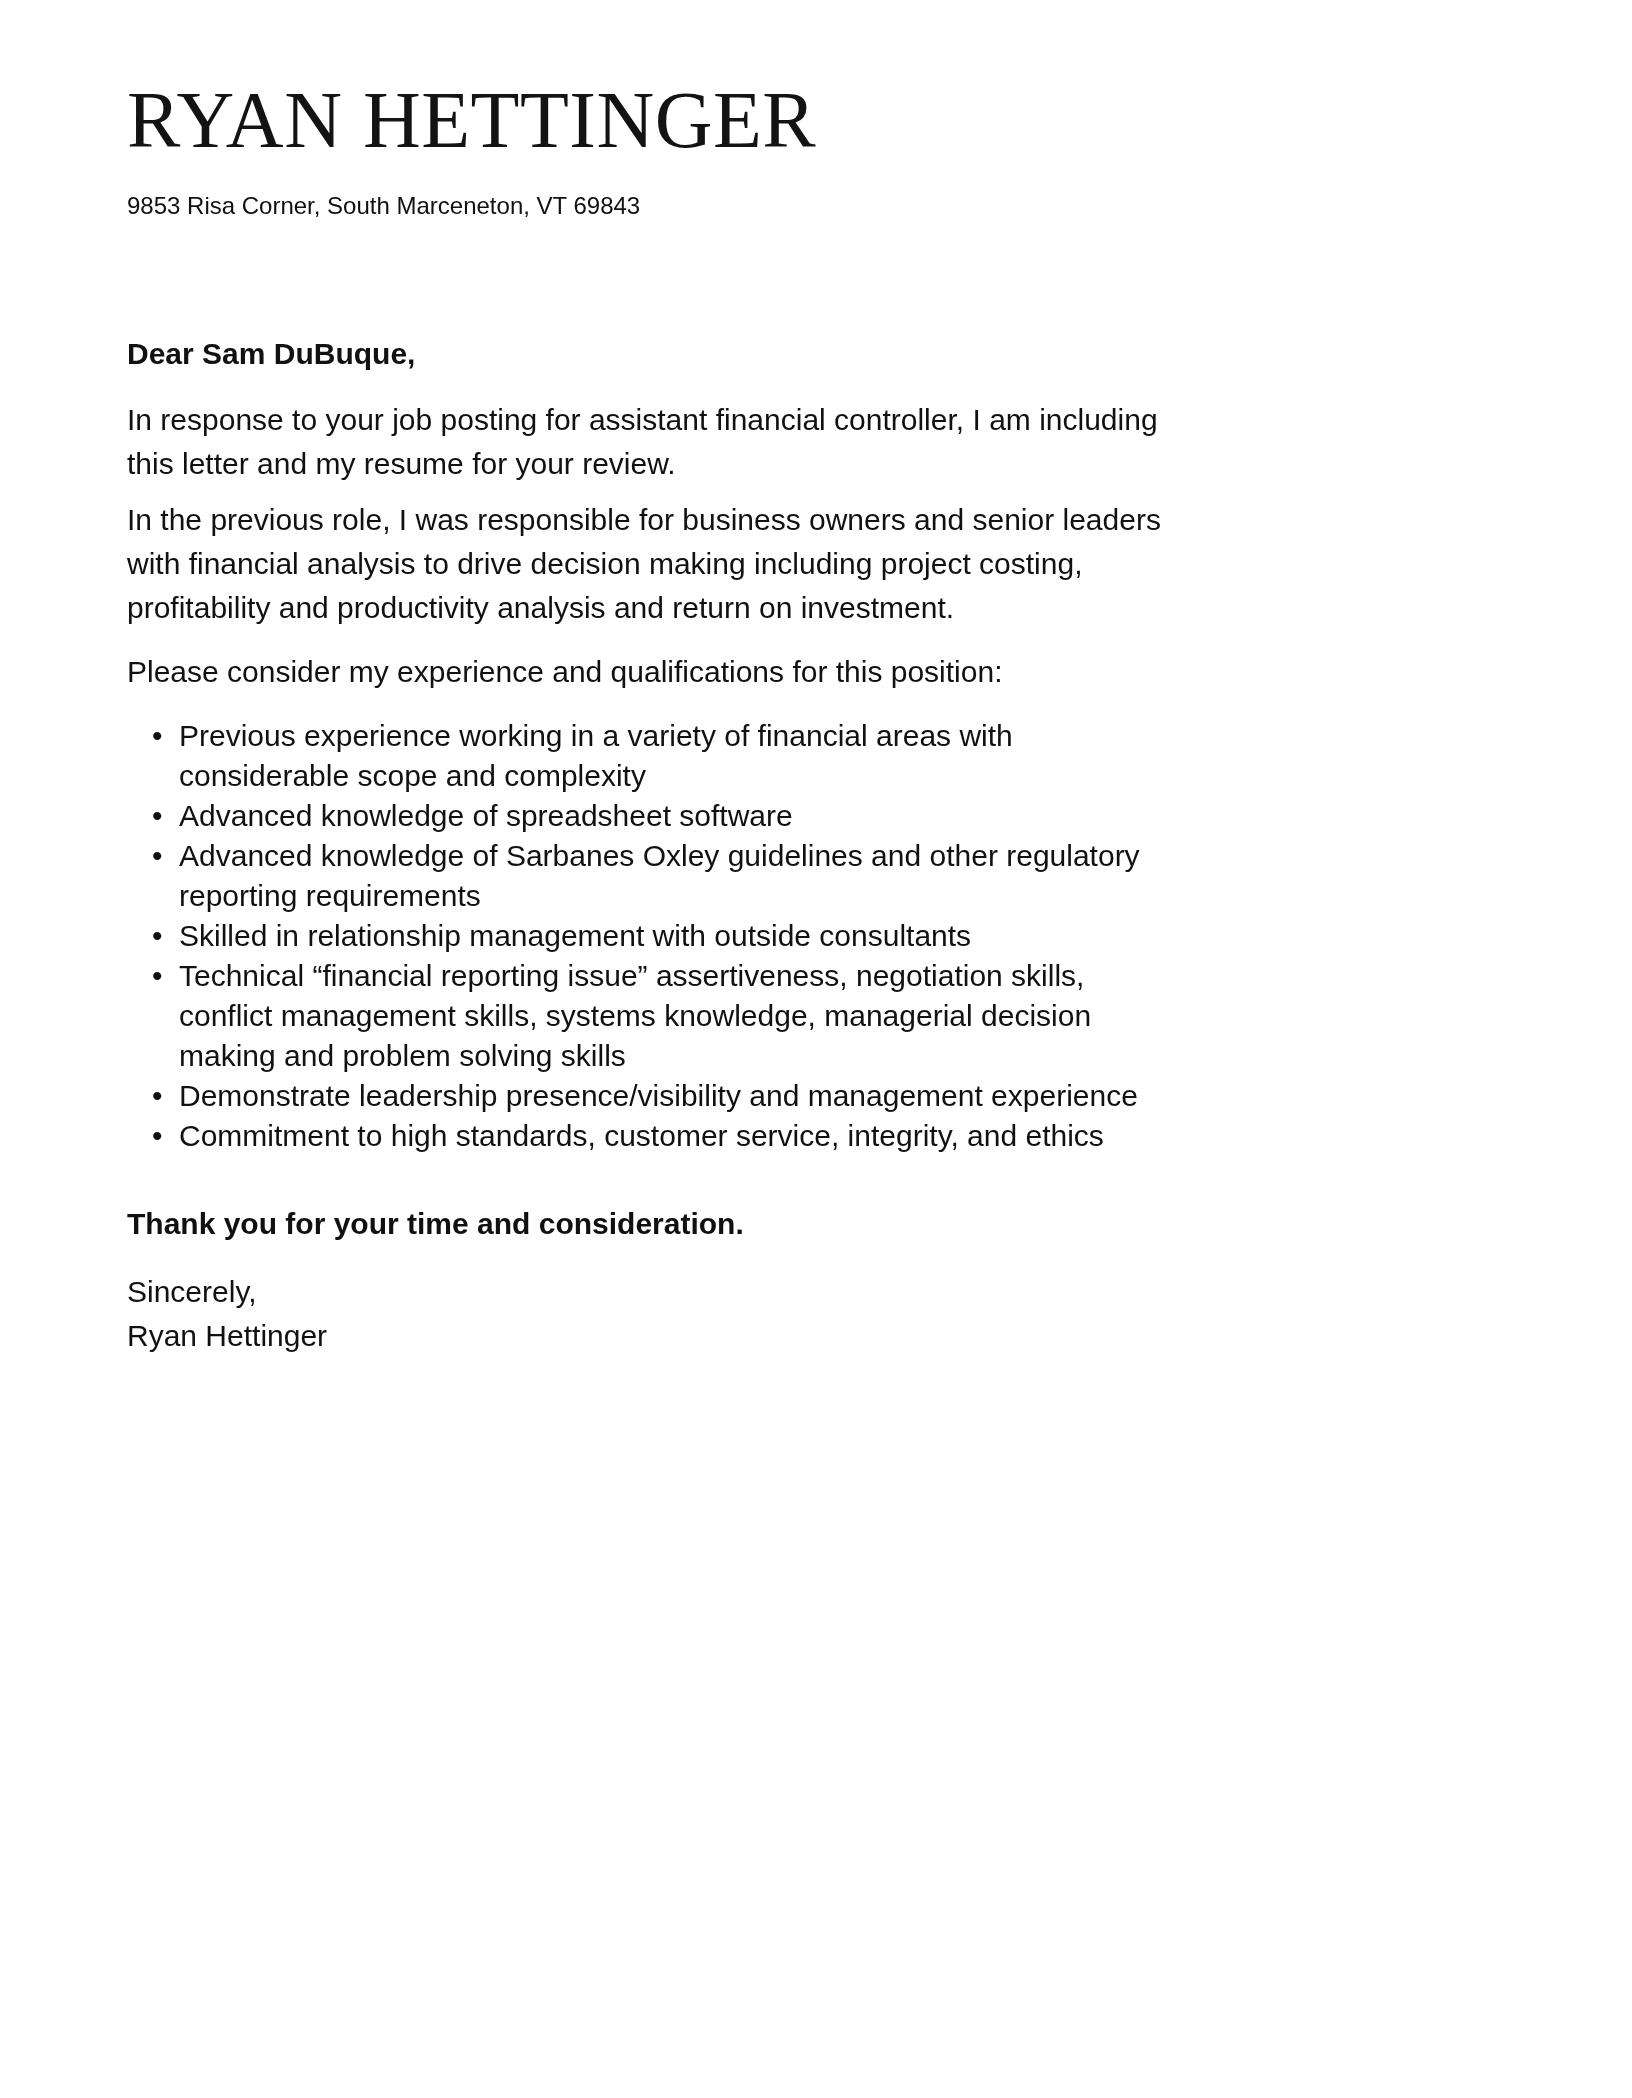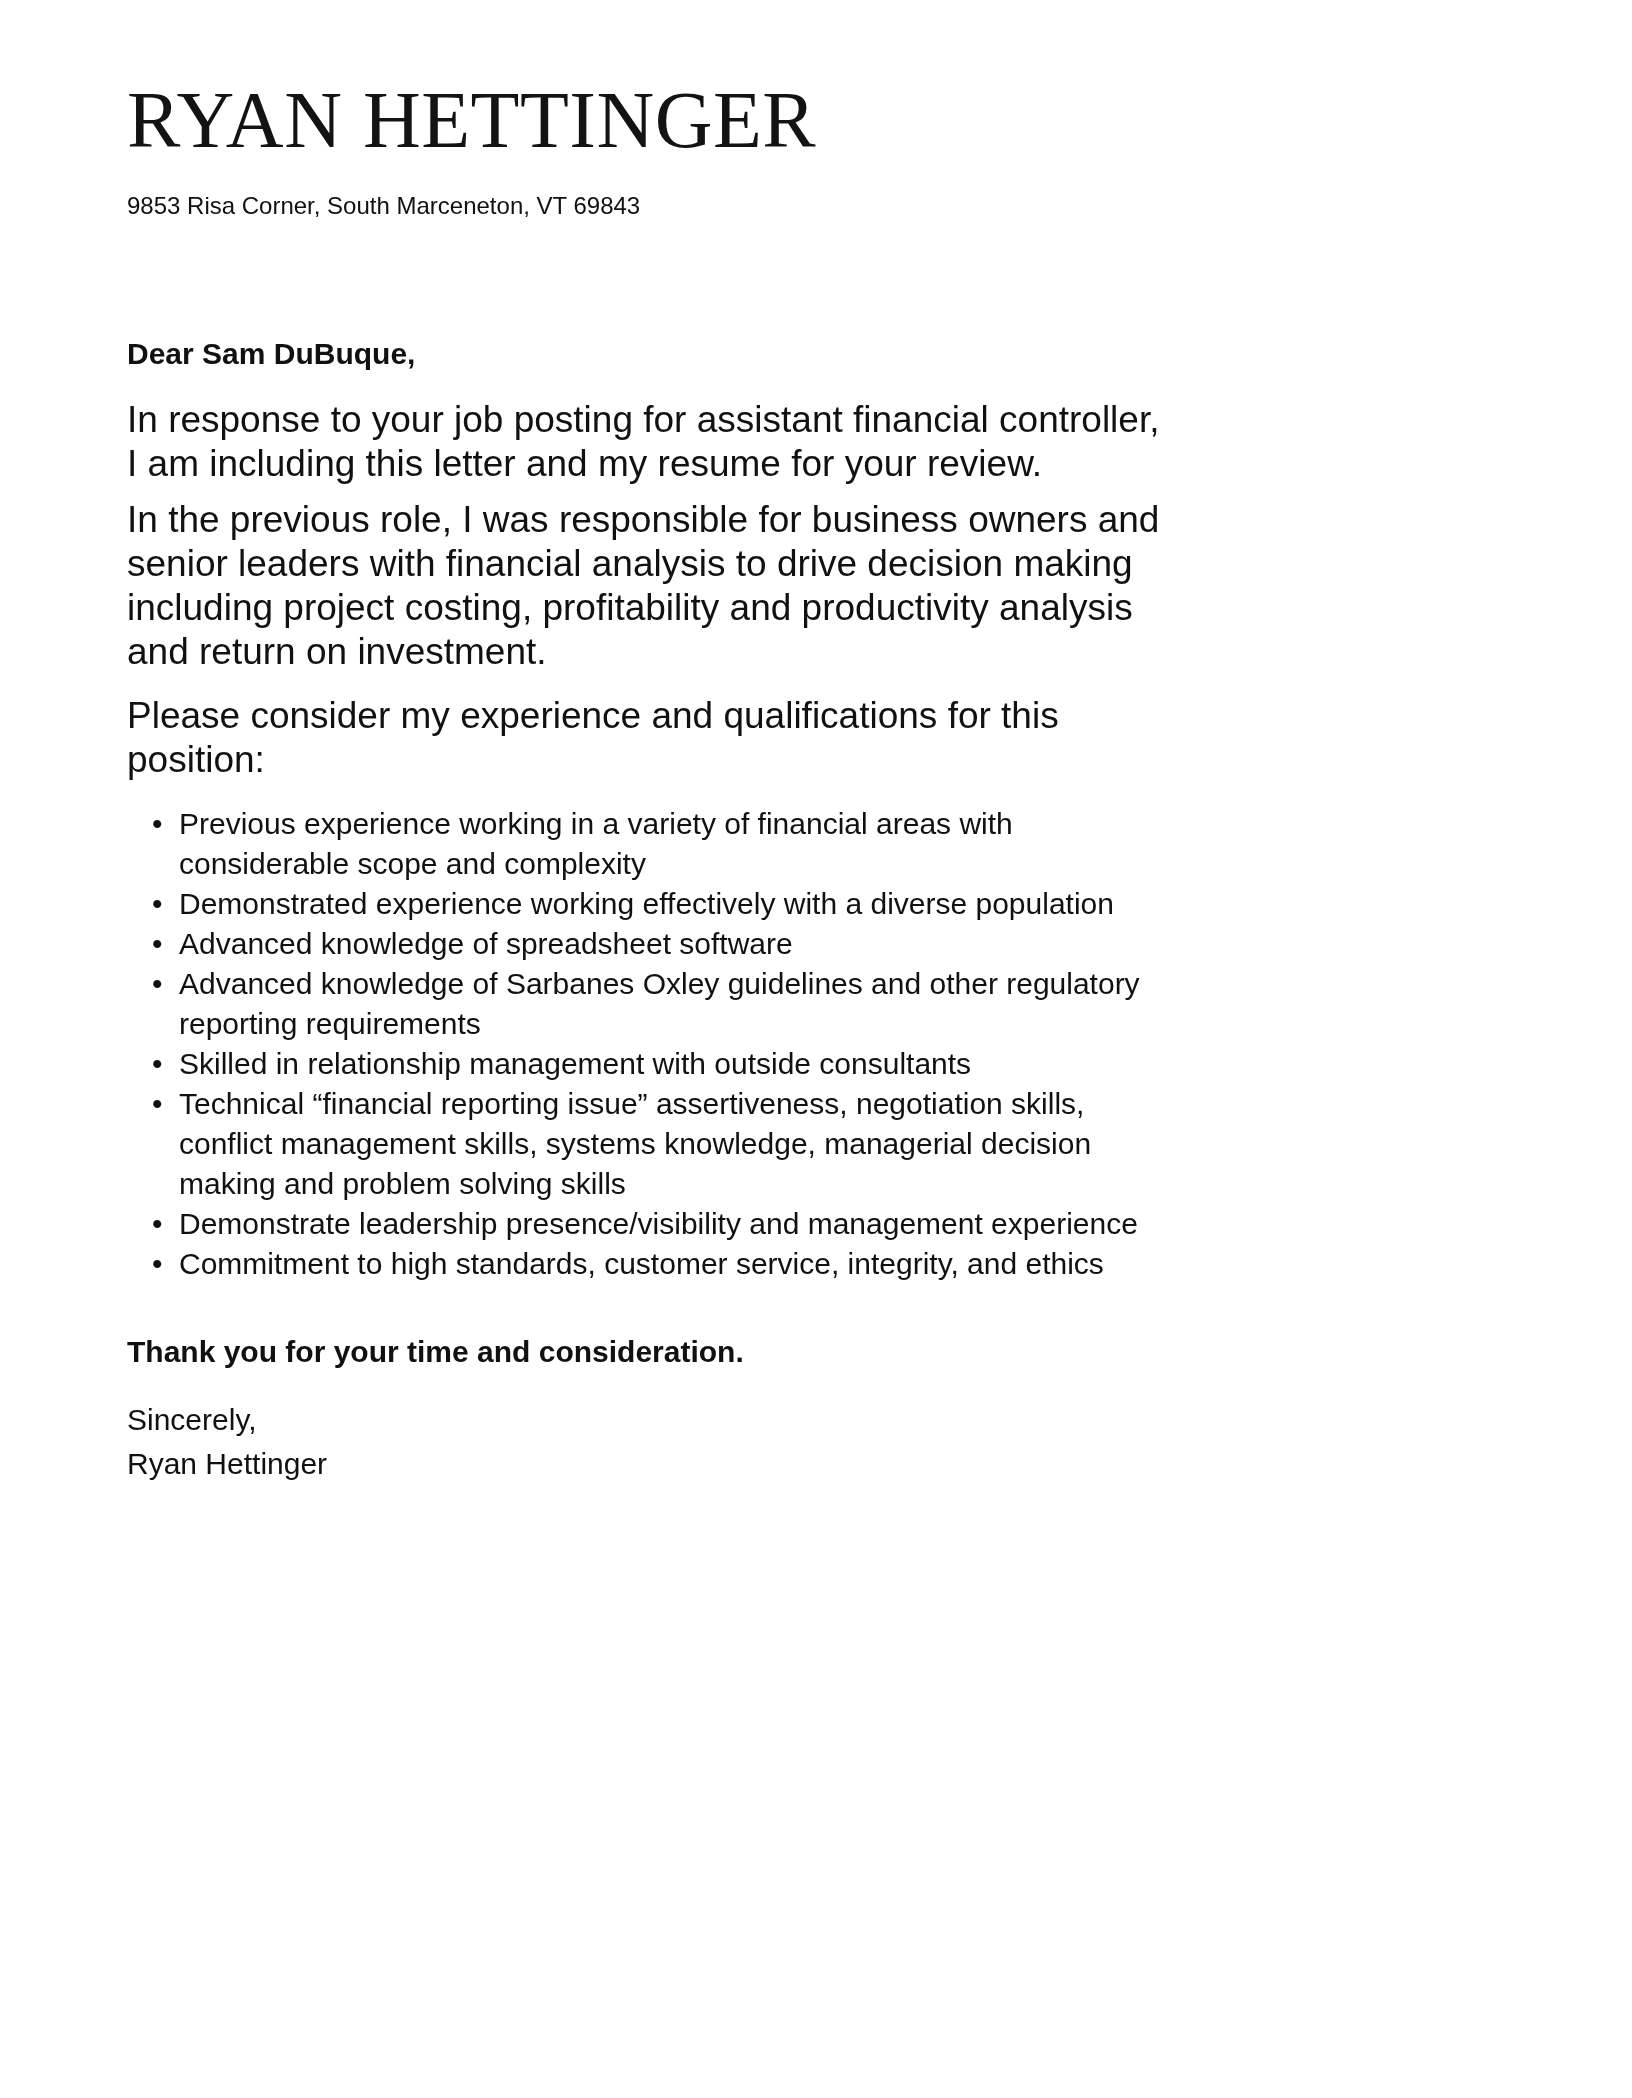--- a/index.html
+++ b/index.html
@@ -34,21 +34,21 @@
     line-height: 40px;
   }
   .salutation {
     margin: 106px 0 0;
     font-size: 30px;
     line-height: 44px;
     font-weight: 700;
   }
   .para {
     margin: 12px 0 0;
-    font-size: 37px;
+    font-size: 30px;
     line-height: 44px;
   }
   .para.first {
     margin-top: 22px;
   }
   .para.consider {
     margin-top: 20px;
   }
   ul.qualifications {
     margin: 22px 0 0;
@@ -90,21 +90,20 @@
   <div class="salutation">Dear Sam DuBuque,</div>
 
   <p class="para first">In response to your job posting for assistant financial controller, I am including this letter and my resume for your review.</p>
 
   <p class="para">In the previous role, I was responsible for business owners and senior leaders with financial analysis to drive decision making including project costing, profitability and productivity analysis and return on investment.</p>
 
   <p class="para consider">Please consider my experience and qualifications for this position:</p>
 
   <ul class="qualifications">
     <li>Previous experience working in a variety of financial areas with considerable scope and complexity</li>
-    <li>Demonstrated experience working effectively with a diverse population</li>
     <li>Advanced knowledge of spreadsheet software</li>
     <li>Advanced knowledge of Sarbanes Oxley guidelines and other regulatory reporting requirements</li>
     <li>Skilled in relationship management with outside consultants</li>
     <li>Technical “financial reporting issue” assertiveness, negotiation skills, conflict management skills, systems knowledge, managerial decision making and problem solving skills</li>
     <li>Demonstrate leadership presence/visibility and management experience</li>
     <li>Commitment to high standards, customer service, integrity, and ethics</li>
   </ul>
 
   <p class="thanks">Thank you for your time and consideration.</p>
 

